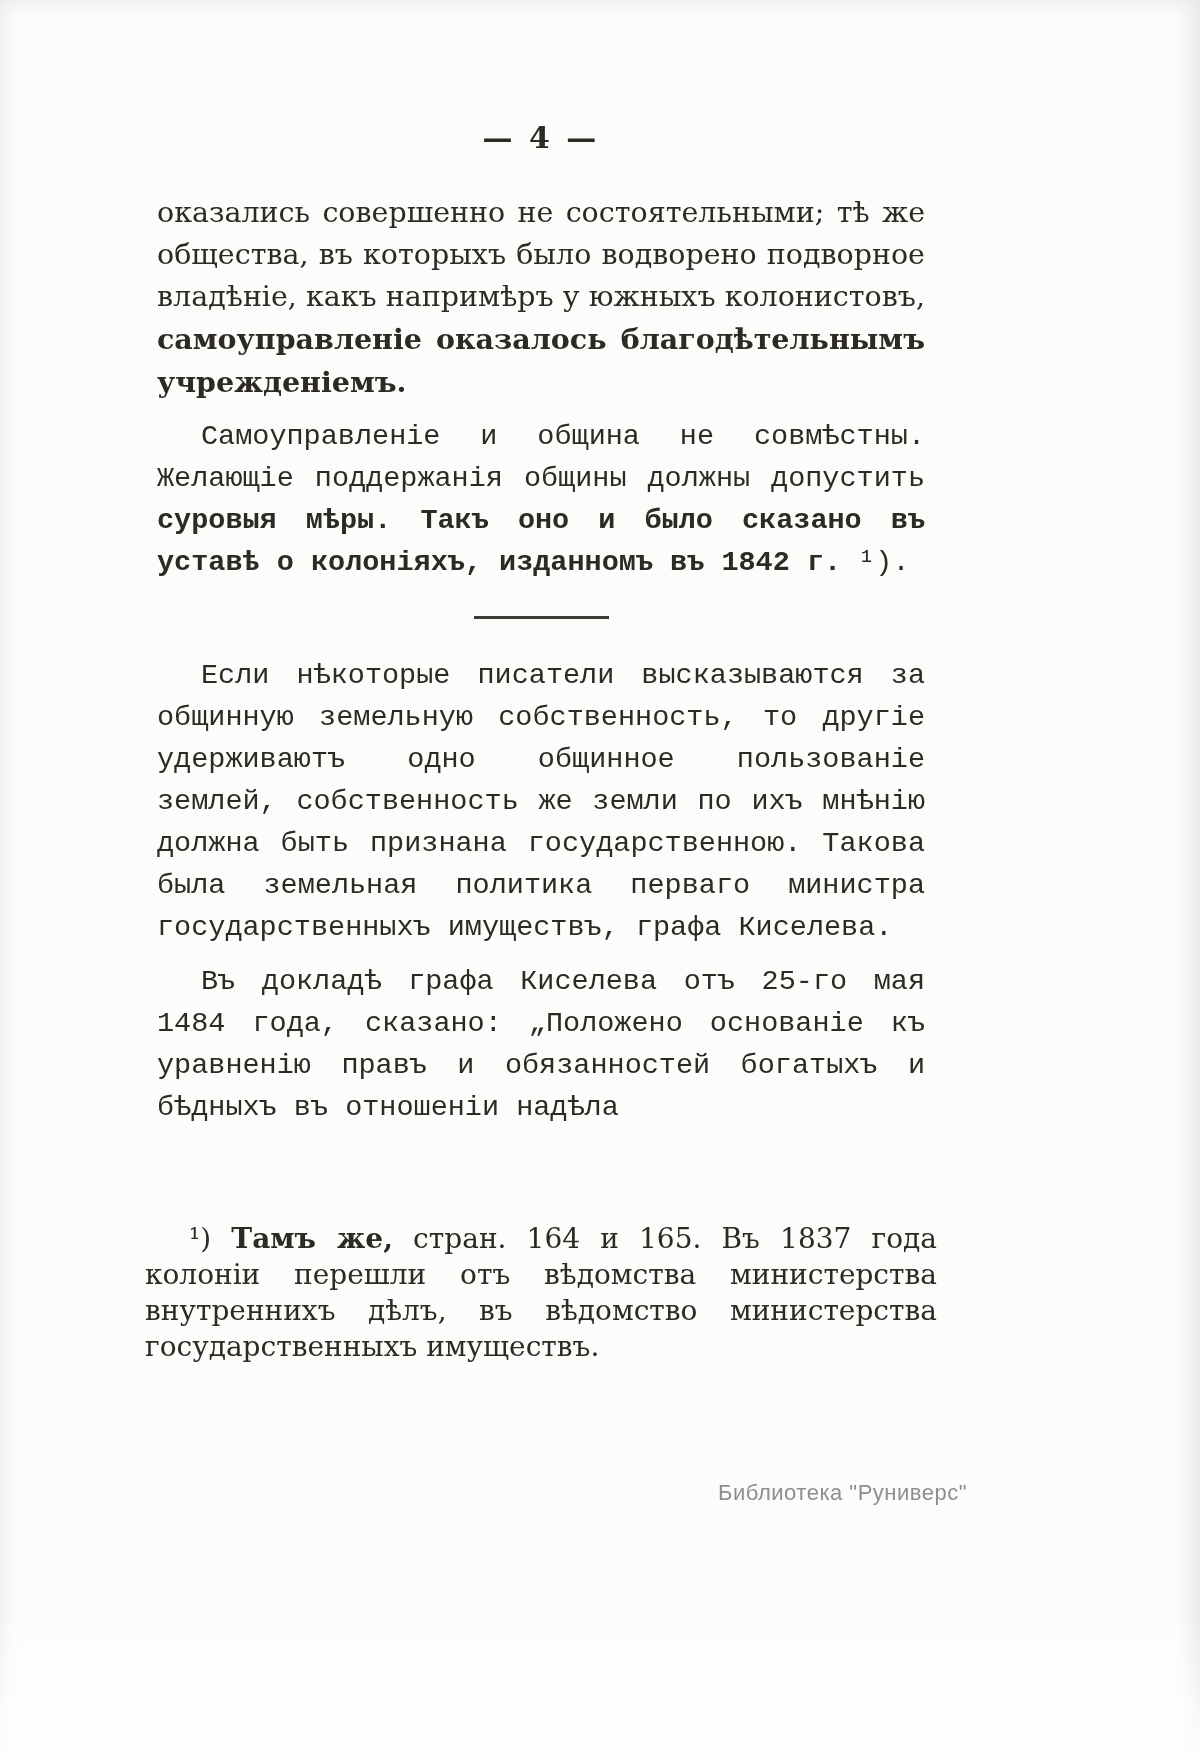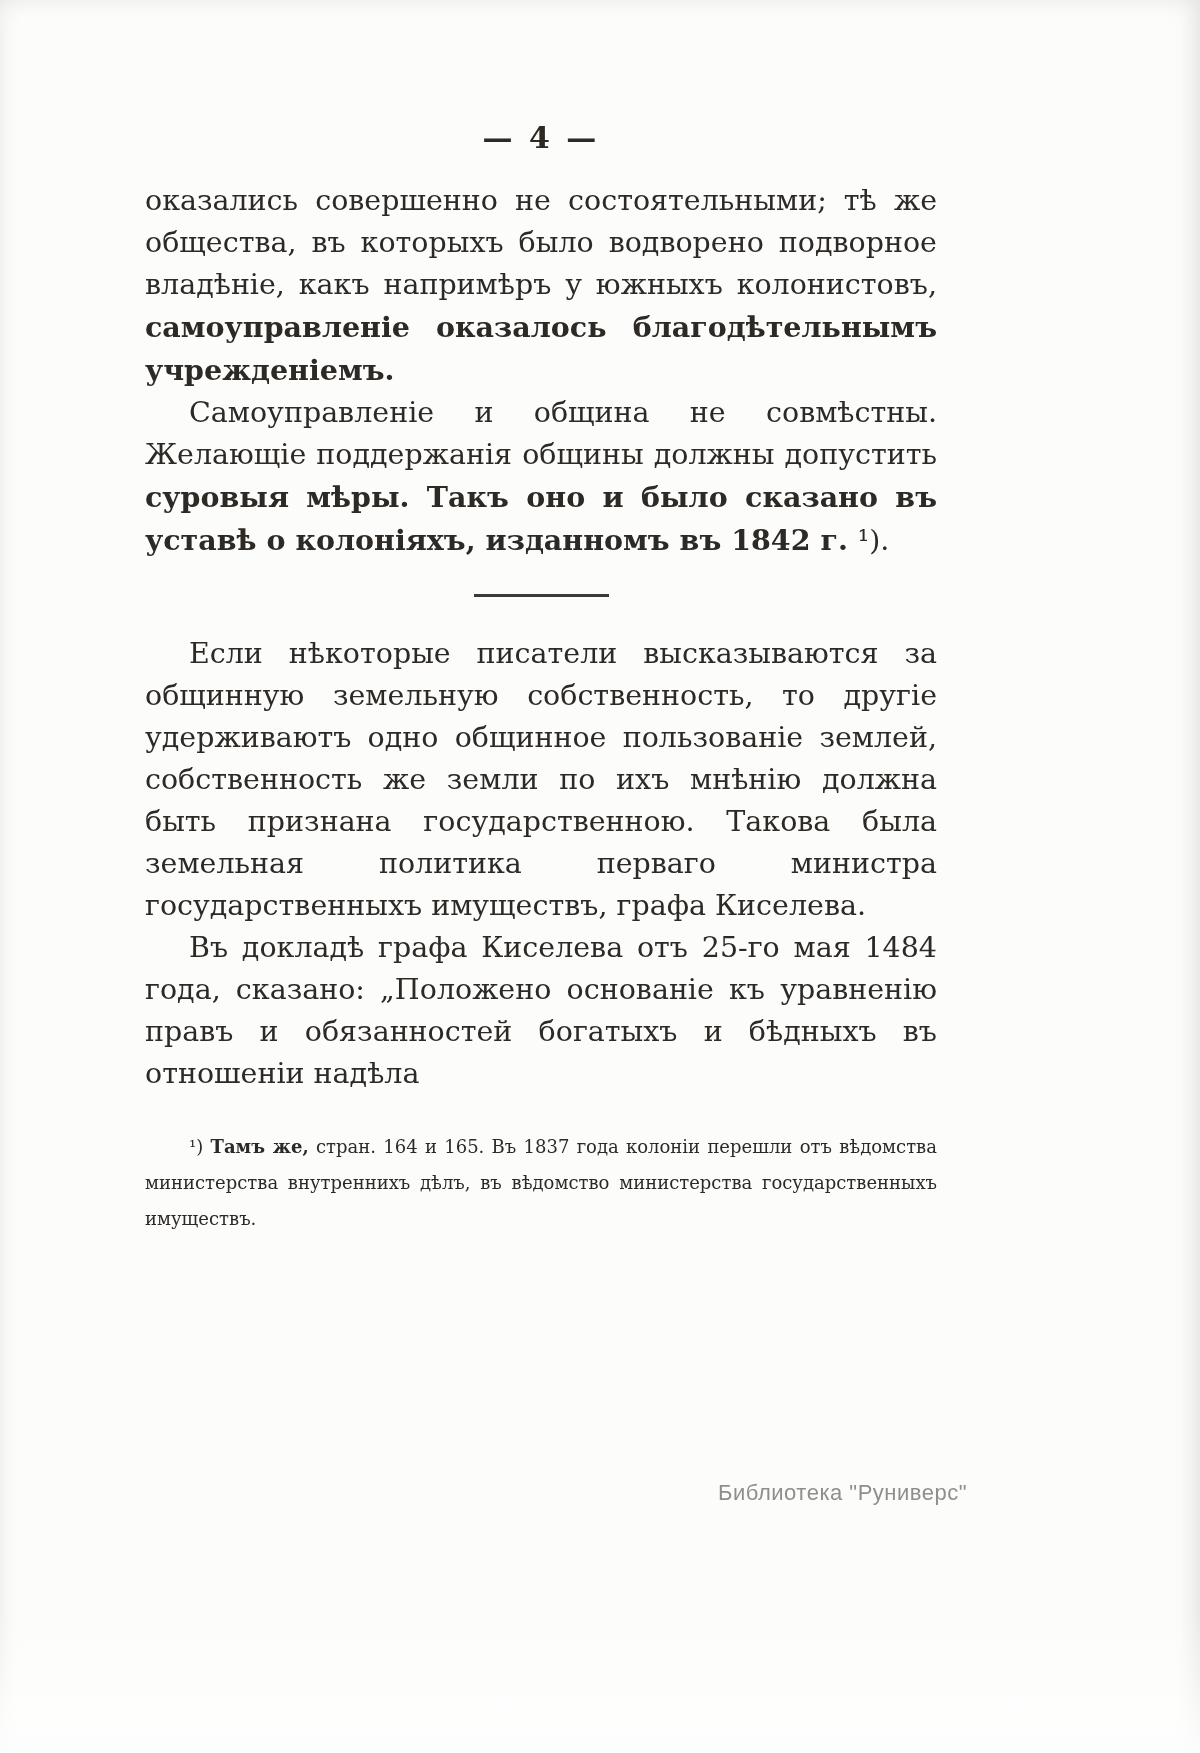--- a/index.html
+++ b/index.html
@@ -24,32 +24,32 @@
     letter-spacing: 3px;
     font-weight: bold;
   }
   .content {
     position: absolute;
     top: 180px; left: 145px; width: 792px;
     font-size: 28.5px;
     line-height: 42px;
     text-align: justify;
   }
-  p.para { margin: 0; padding: 0; }
-  p.indent { text-indent: 44px; }
+  p.para { margin: 12px; padding: 0; }
+  p.indent { text-indent: 44px; font-family: Liberation Mono, monospace; }
   .b { font-weight: bold; }
   .separator {
     width: 135px;
     height: 0;
     border-top: 3px solid #3c3a36;
     margin: 32px auto 36px auto;
   }
   .footnote {
-    margin-top: 34px;
-    font-size: 18px;
+    margin-top: 92px;
+    font-size: 28px;
     line-height: 36px;
     text-align: justify;
   }
   .footnote p { margin: 0; text-indent: 44px; }
   .watermark {
     position: absolute;
     top: 1480px; right: 233px;
     font-family: "Liberation Sans", sans-serif;
     font-size: 22px;
     color: #8f8e8c;

